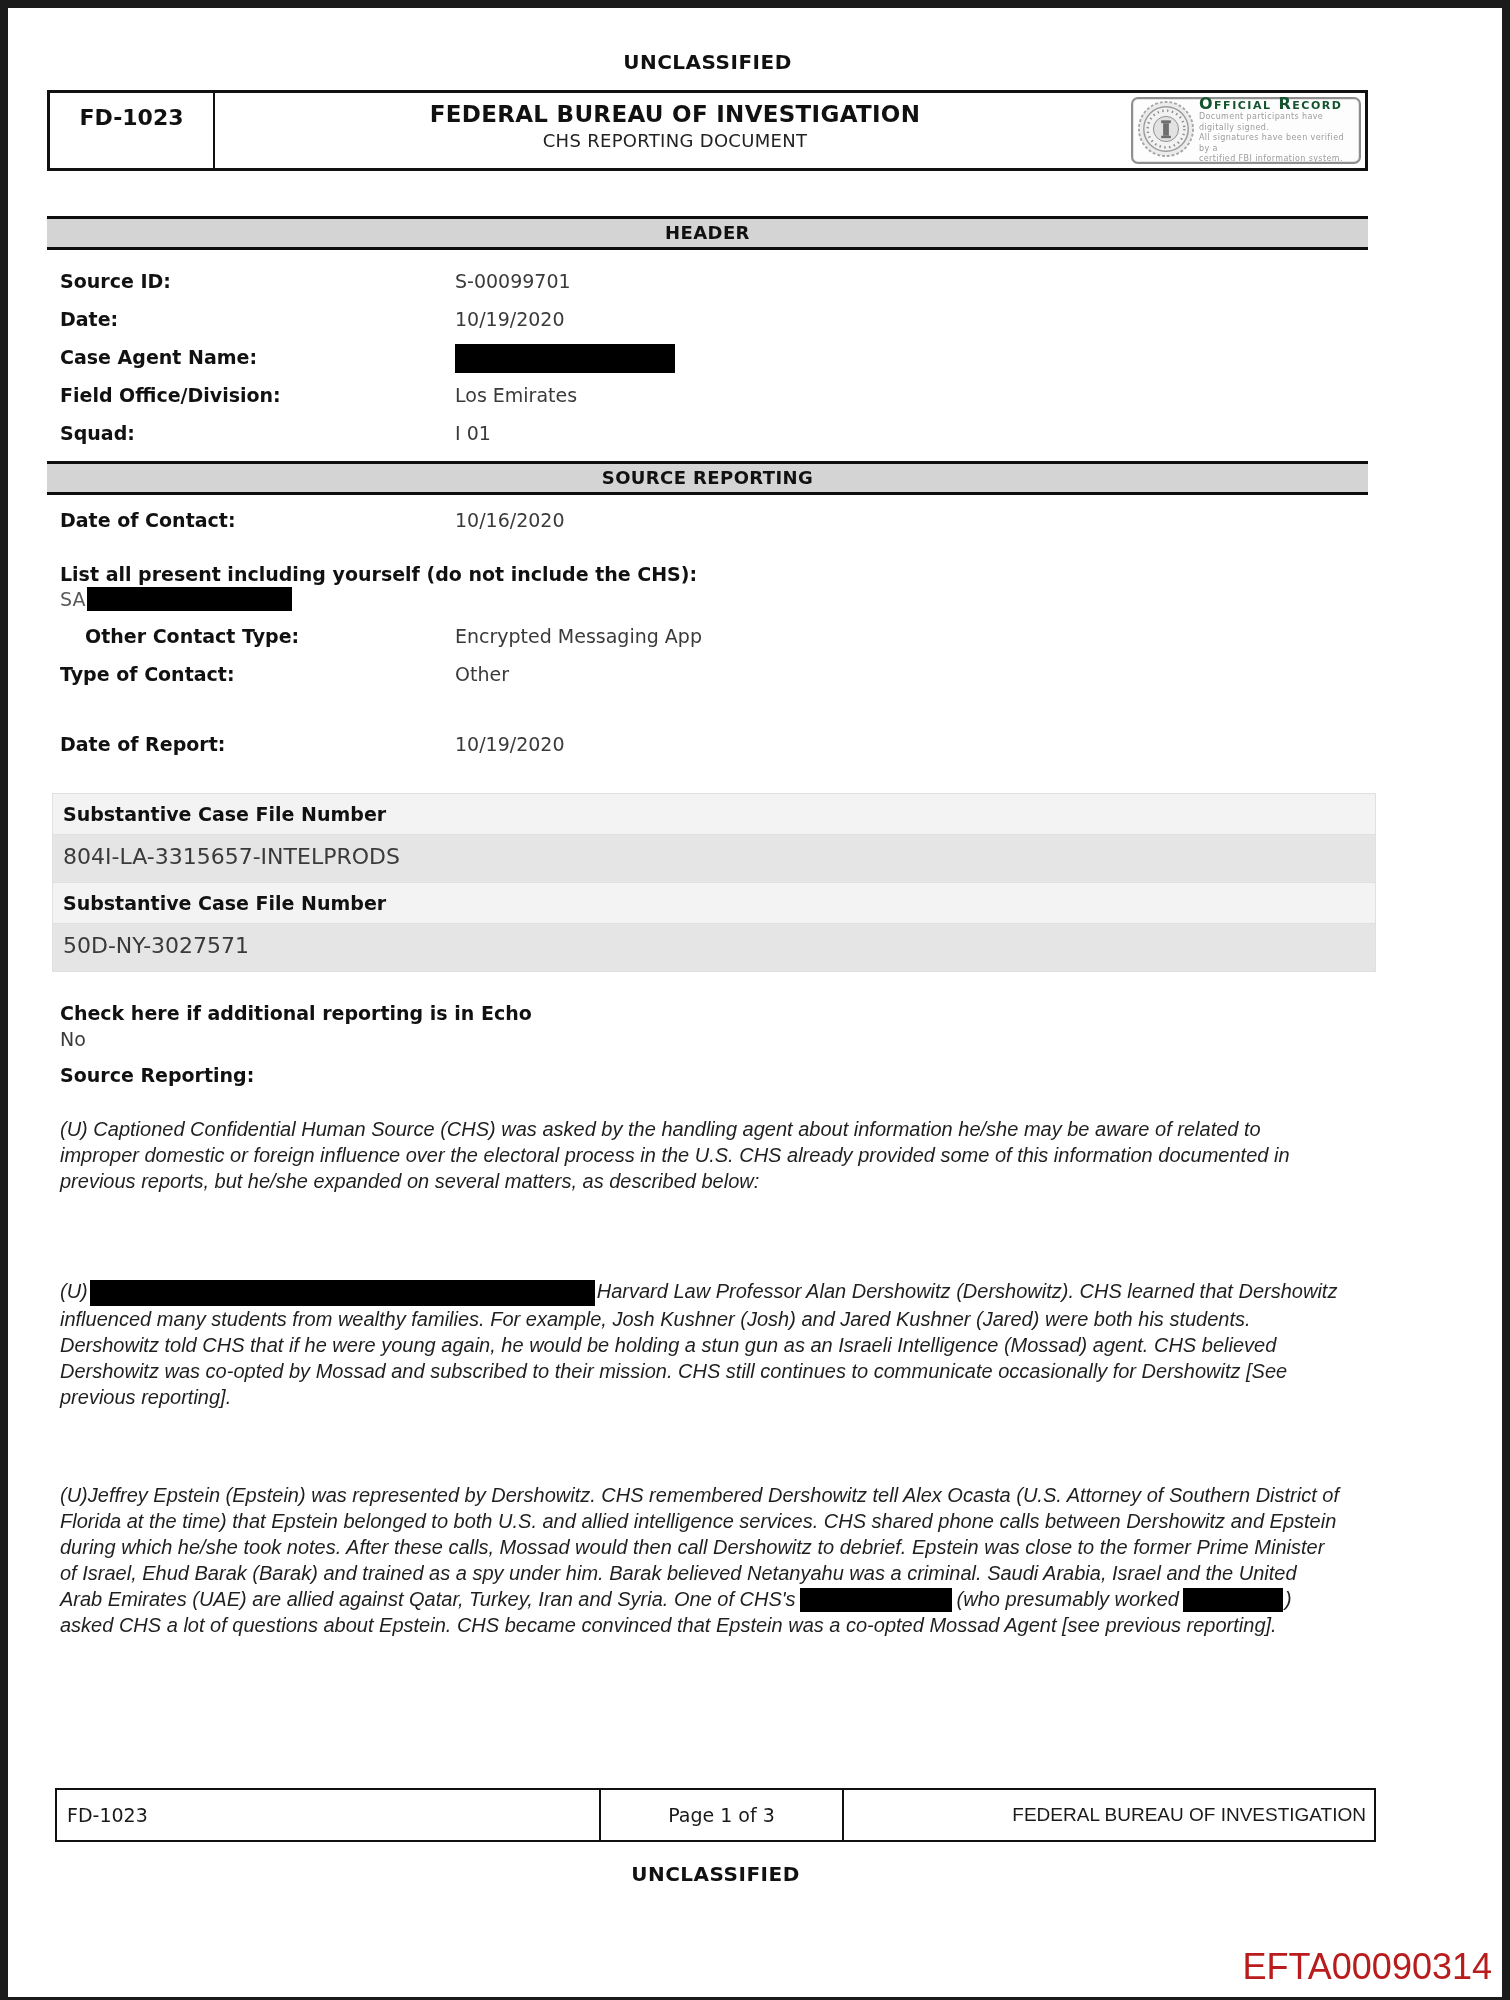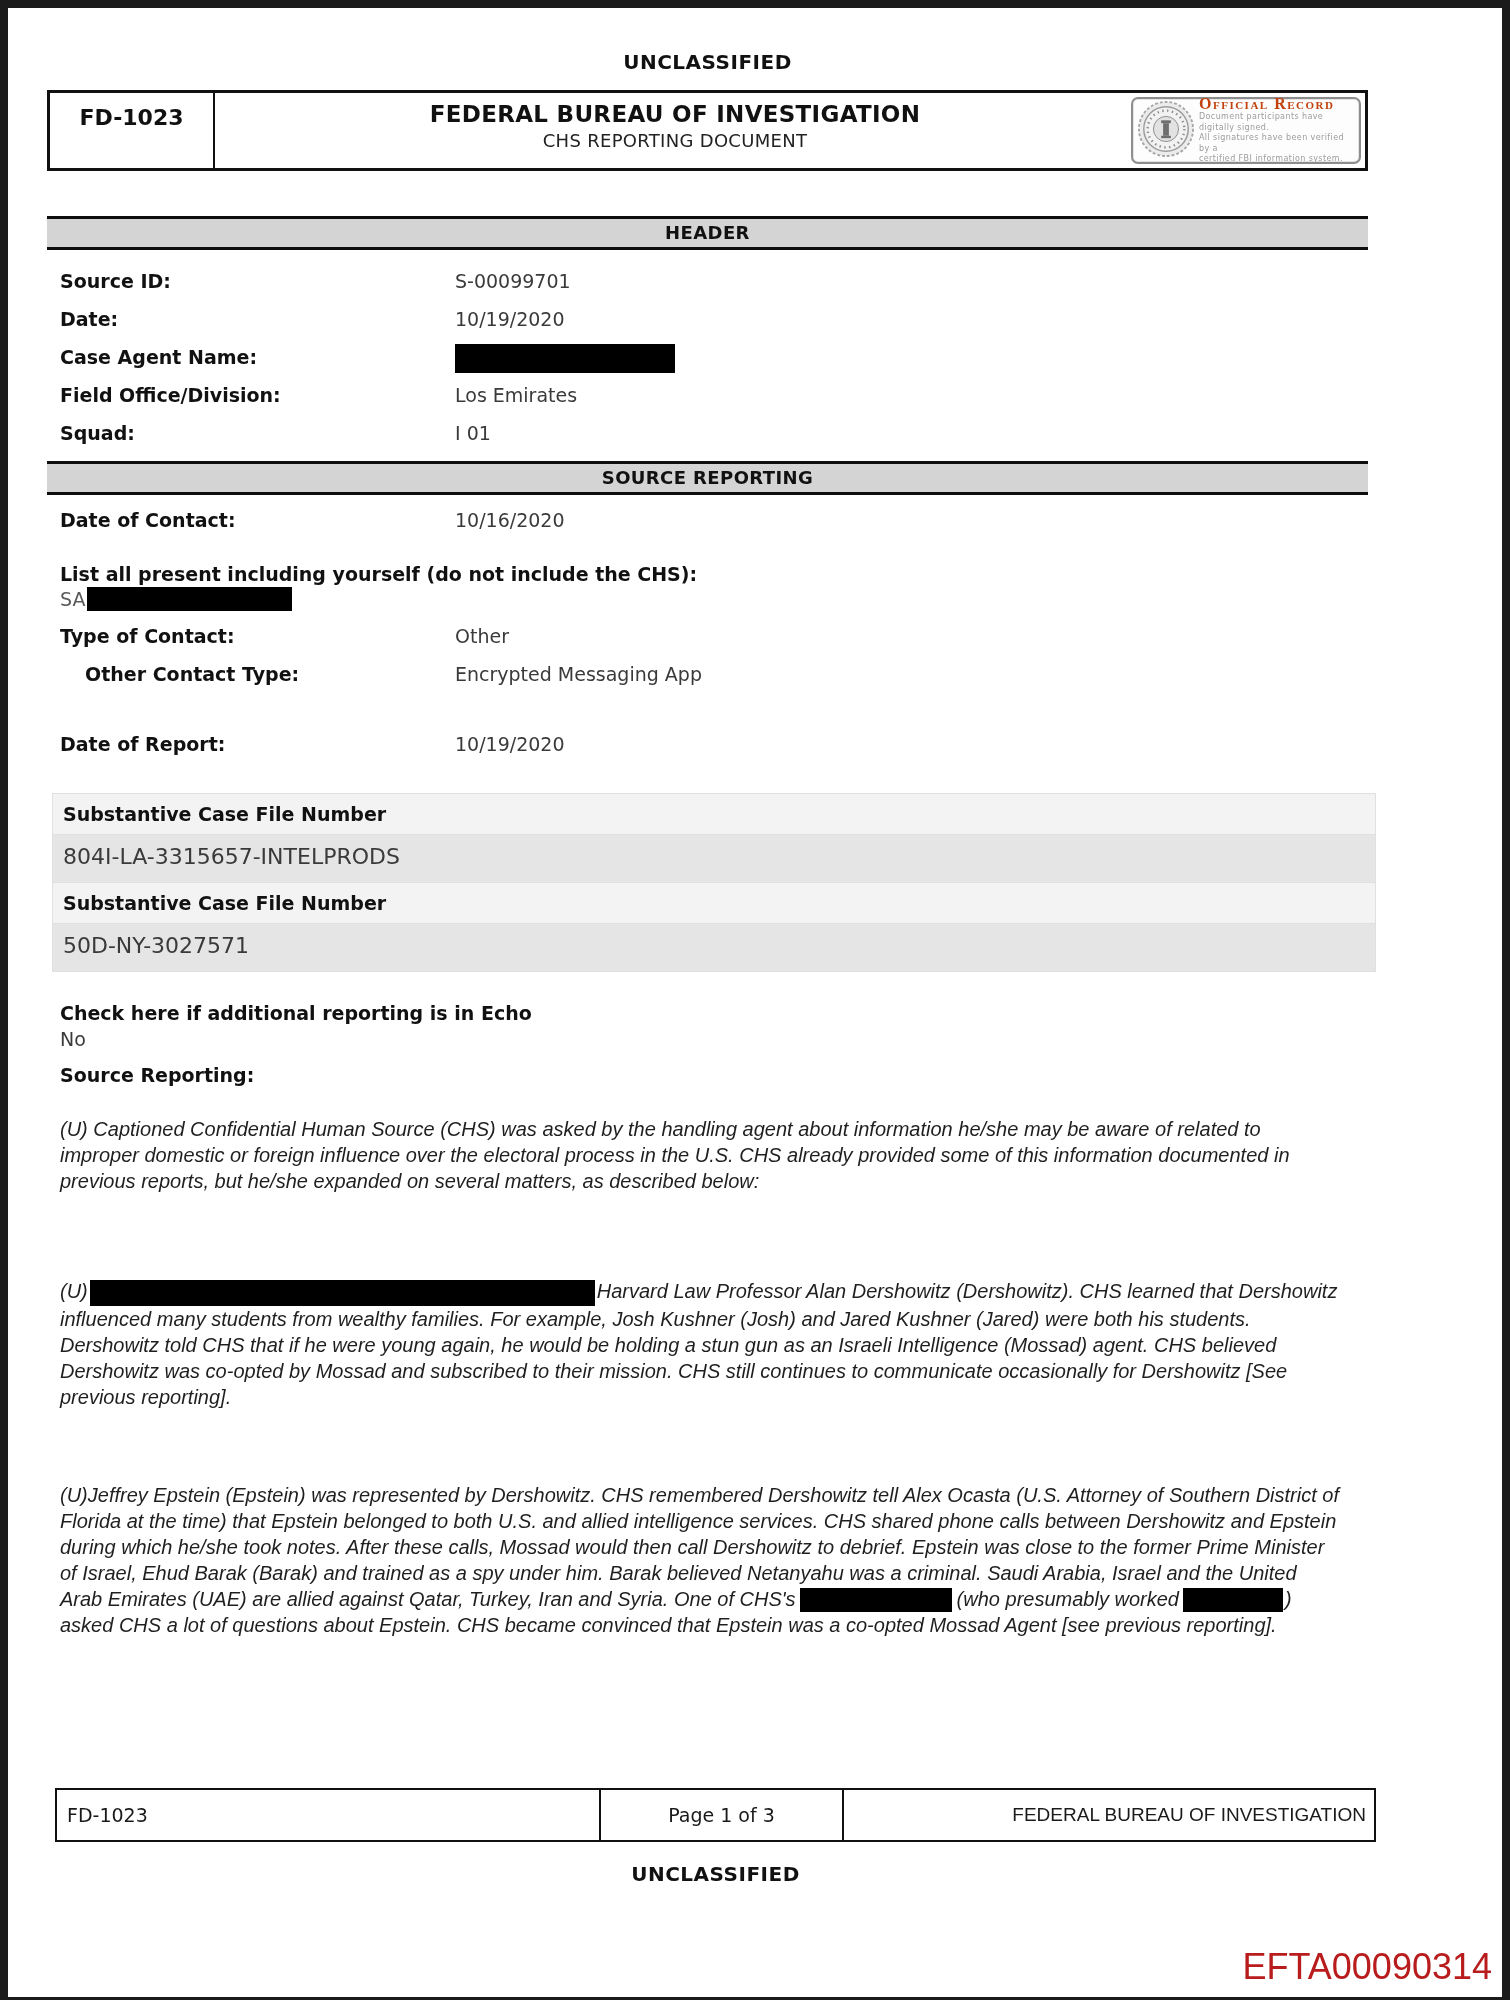--- a/index.html
+++ b/index.html
@@ -85,23 +85,22 @@
     align-items: center;
     padding: 3px 6px 3px 4px;
   }
   .badge-seal { flex: 0 0 58px; }
   .badge-text { flex: 1; padding-left: 4px; }
   .badge-title {
     font-variant: small-caps;
     font-weight: bold;
     font-size: 16px;
     letter-spacing: 1.5px;
-    color: #c2410c;
+    color: #14532d;
     line-height: 16px;
-    font-family: Liberation Serif, serif;
   }
   .badge-line {
     font-size: 8px;
     line-height: 10.5px;
     color: #9c9c9c;
     letter-spacing: 0.4px;
   }
 
   
   .section-bar {
@@ -315,27 +314,27 @@
 
     <div class="present-block">
       <div class="present-label">List all present including yourself (do not include the CHS):</div>
       <div class="present-line">
         <span>SA</span>
         <span class="redaction redact-sa"></span>
       </div>
     </div>
 
     <div class="fields mt14">
-      <div class="field-row">
-        <span class="lbl">Type of Contact:</span>
-        <span class="val">Other</span>
-      </div>
       <div class="field-row indent" style="margin-top:6px">
         <span class="lbl">Other Contact Type:</span>
         <span class="val">Encrypted Messaging App</span>
+      </div>
+      <div class="field-row">
+        <span class="lbl">Type of Contact:</span>
+        <span class="val">Other</span>
       </div>
       <div class="field-row" style="margin-top:40px">
         <span class="lbl">Date of Report:</span>
         <span class="val">10/19/2020</span>
       </div>
     </div>
 
     <div class="case-table">
       <div class="th">Substantive Case File Number</div>
       <div class="td">804I-LA-3315657-INTELPRODS</div>

